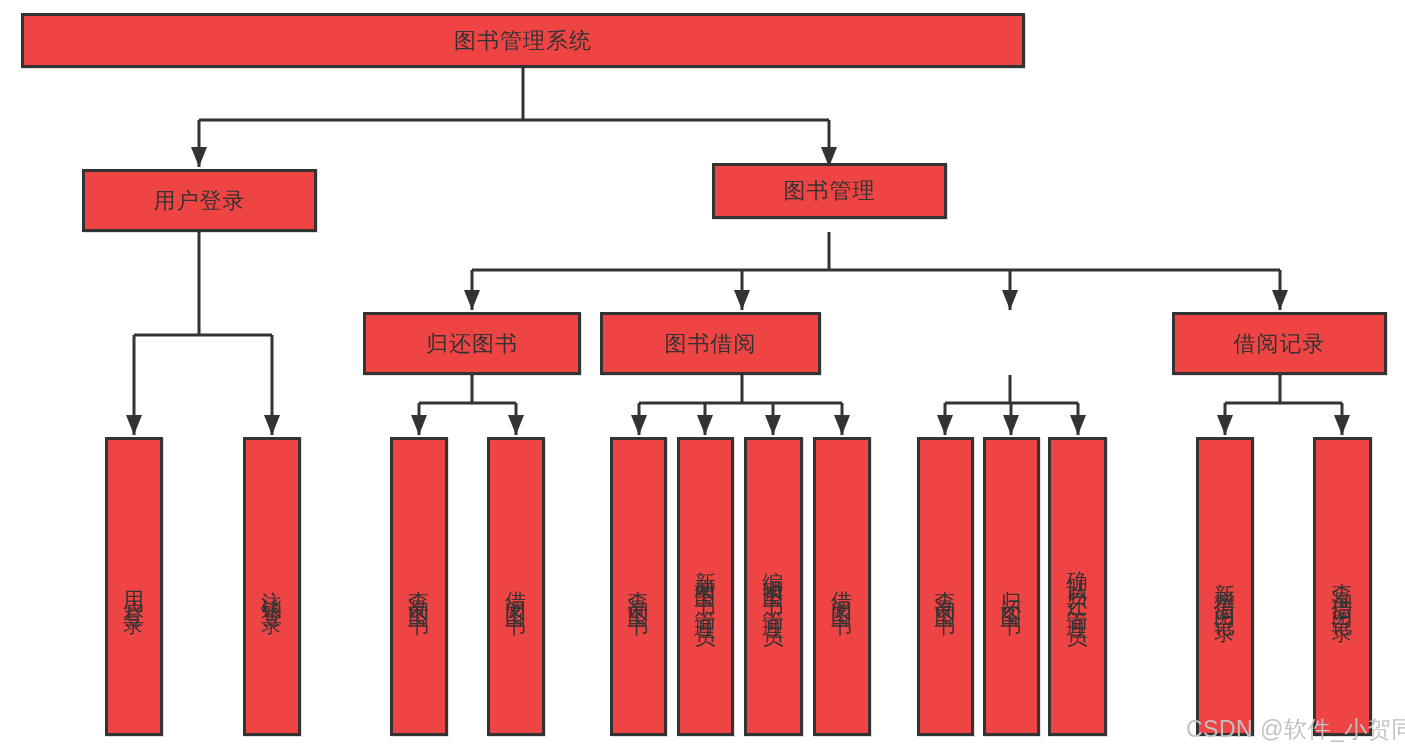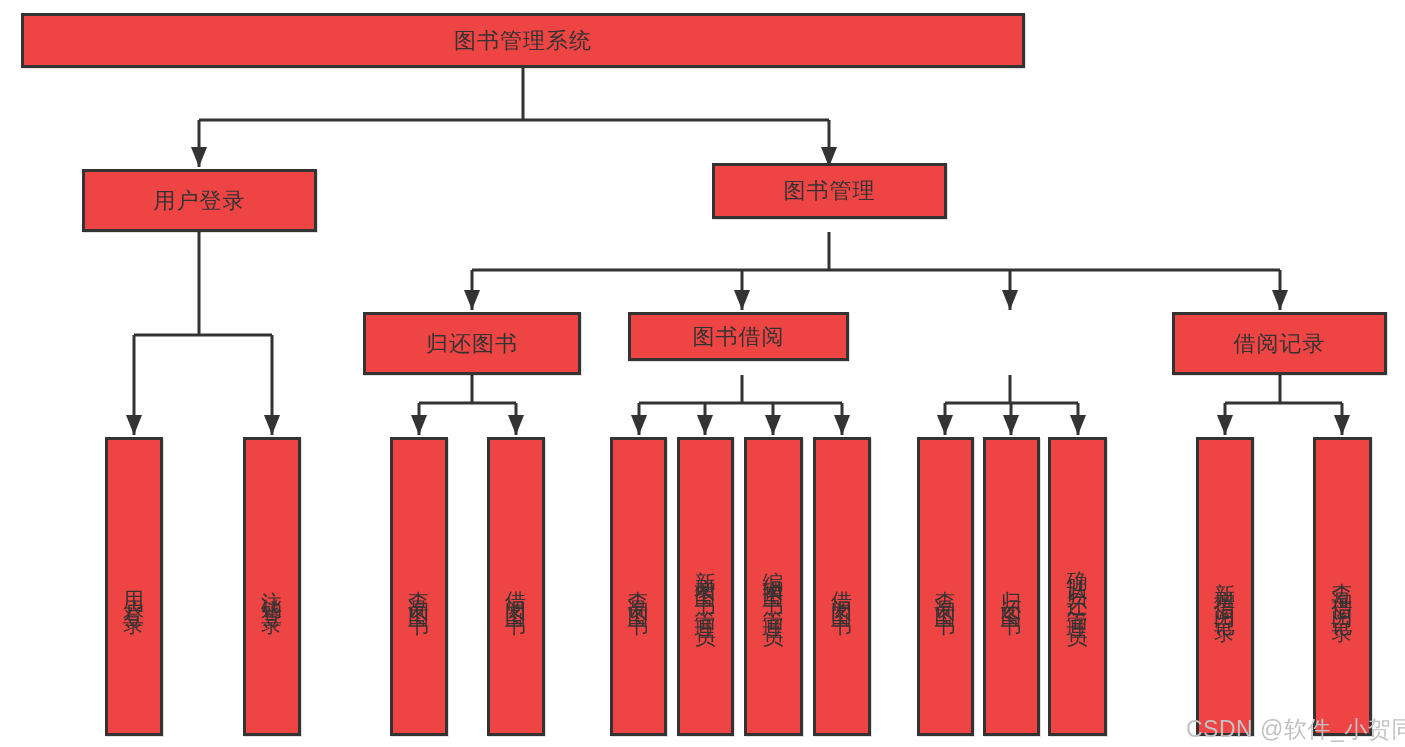--- a/index.html
+++ b/index.html
@@ -87,21 +87,21 @@
     <line x1="1225" y1="403" x2="1225" y2="435" stroke="#333333" stroke-width="3" marker-end="url(#arrow)"></line>
     <line x1="1342" y1="403" x2="1342" y2="435" stroke="#333333" stroke-width="3" marker-end="url(#arrow)"></line>
   </svg>
 
   <div class="box h" style="left:21px;top:13px;width:1004px;height:55px">图书管理系统</div>
 
   <div class="box h" style="left:82px;top:169px;width:235px;height:63px">用户登录</div>
   <div class="box h" style="left:712px;top:163px;width:235px;height:56px">图书管理</div>
 
   <div class="box h" style="left:363px;top:312px;width:218px;height:63px">归还图书</div>
-  <div class="box h" style="left:628px;top:312px;width:221px;height:49px">图书借阅</div>
+  <div class="box h" style="left:600px;top:312px;width:221px;height:63px">图书借阅</div>
   <div class="box h" style="left:1172px;top:312px;width:215px;height:63px">借阅记录</div>
 
   <div class="box v" style="left:105px;top:437px;width:58px;height:299px">用户登录</div>
   <div class="box v" style="left:243px;top:437px;width:58px;height:299px">注销登录</div>
 
   <div class="box v" style="left:390px;top:437px;width:58px;height:299px">查询图书</div>
   <div class="box v" style="left:487px;top:437px;width:58px;height:299px">借阅图书</div>
 
   <div class="box v" style="left:610px;top:437px;width:57px;height:299px">查询图书</div>
   <div class="box v" style="left:677px;top:437px;width:57px;height:299px">新增图书（管理员）</div>

